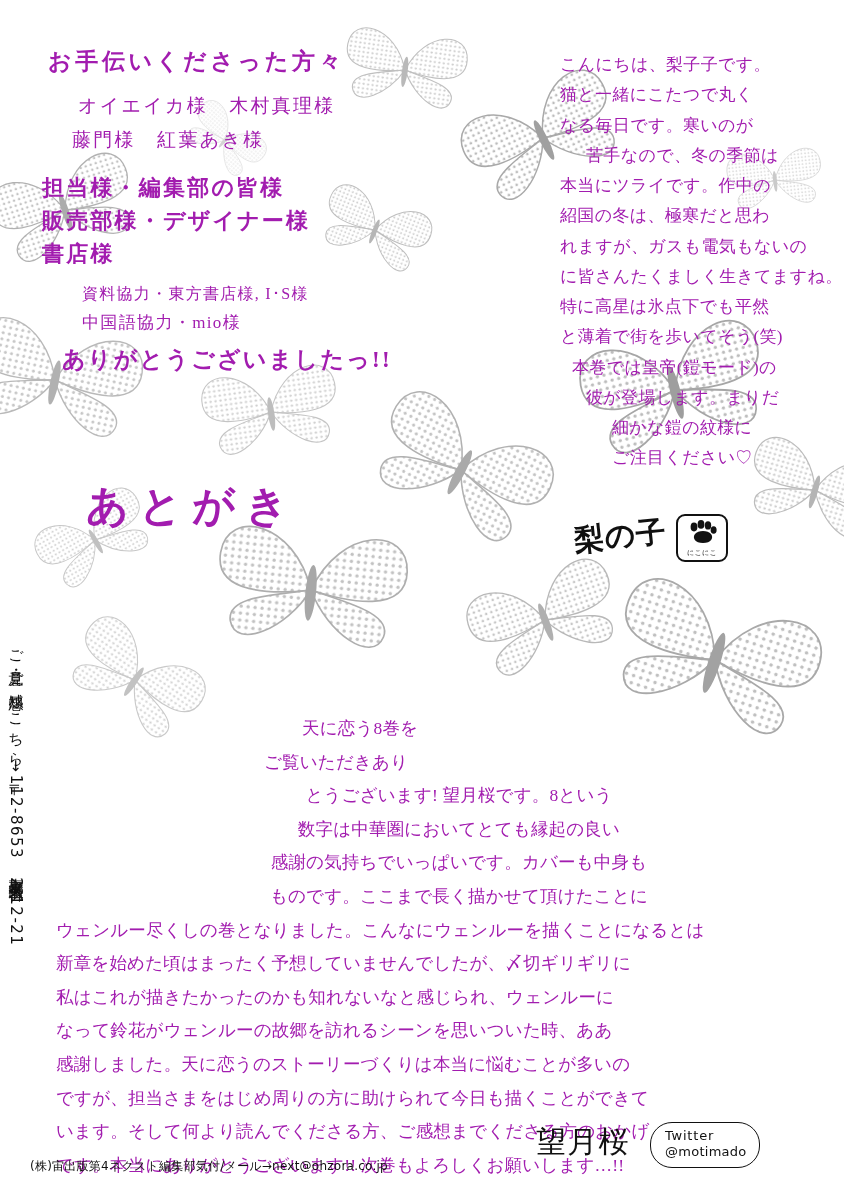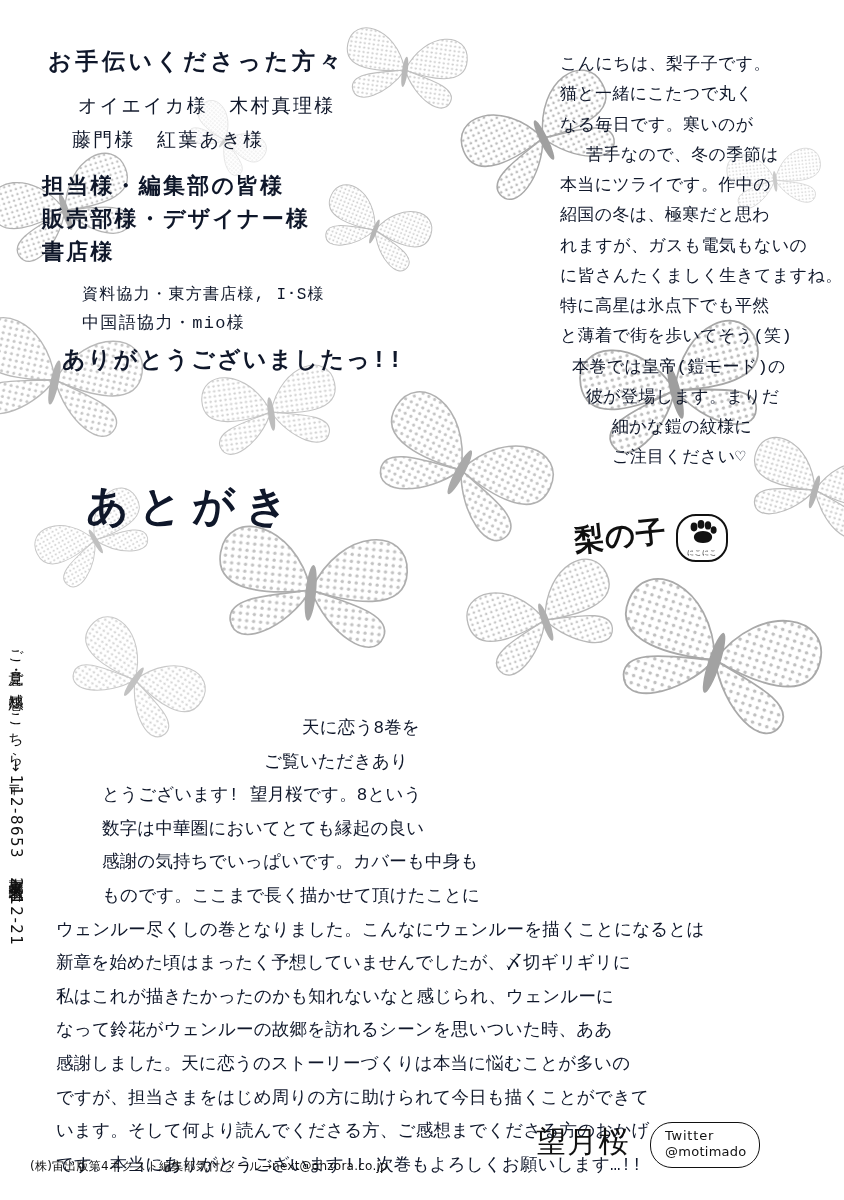--- a/index.html
+++ b/index.html
@@ -25,22 +25,22 @@
   .butterfly{
     position:absolute;
     opacity:.5;
   }
   .butterfly svg{display:block;}
 
   
   .hand{
     position:absolute;
     z-index:3;
-    color:#0f172a;
-    font-family:Liberation Mono, monospace;
+    color:#a21caf;
+    font-family:Liberation Serif, serif;
     letter-spacing:.04em;
   }
   .hand div{white-space:pre;}
 
   
   #credits{
     left:40px;top:46px;width:430px;
   }
   #credits .l1{font-size:23px;font-weight:700;letter-spacing:.16em;margin-bottom:16px;padding-left:8px;}
   #credits .l2{font-size:19px;letter-spacing:.12em;margin-left:38px;margin-bottom:8px;}
@@ -69,21 +69,21 @@
 
   
   #signature-right{
     position:absolute;left:574px;top:516px;z-index:4;
     font-size:30px;font-weight:700;letter-spacing:.02em;
     transform:rotate(-6deg);
   }
   #paw-stamp{
     position:absolute;left:676px;top:514px;z-index:4;
     width:52px;height:48px;
-    border:2px solid #111;border-radius:20px;
+    border:2px solid #111;border-radius:9px;
     display:flex;align-items:flex-end;justify-content:center;
     box-sizing:border-box;
   }
   #paw-stamp .paw{
     position:absolute;left:8px;top:4px;width:34px;height:26px;
   }
   #paw-stamp .cap{
     font-size:7px;letter-spacing:.04em;margin-bottom:2px;
   }
 
@@ -98,21 +98,21 @@
   }
 
   
   #essay{
     left:56px;top:712px;width:760px;
     font-size:17.5px;line-height:1.92;letter-spacing:.01em;
   }
   #essay div{white-space:pre;}
   #essay .c1{padding-left:246px;}
   #essay .c2{padding-left:208px;}
-  #essay .c3{padding-left:46px;}
+  #essay .c3{padding-left:46px;text-align:center;}
 
   
   #signature-bottom{
     position:absolute;left:536px;top:1122px;z-index:4;
     font-size:30px;font-weight:400;letter-spacing:.04em;
   }
   #twitter-bubble{
     position:absolute;left:650px;top:1122px;z-index:4;
     border:1.6px solid #111;border-radius:22px;
     padding:5px 12px 6px 14px;

